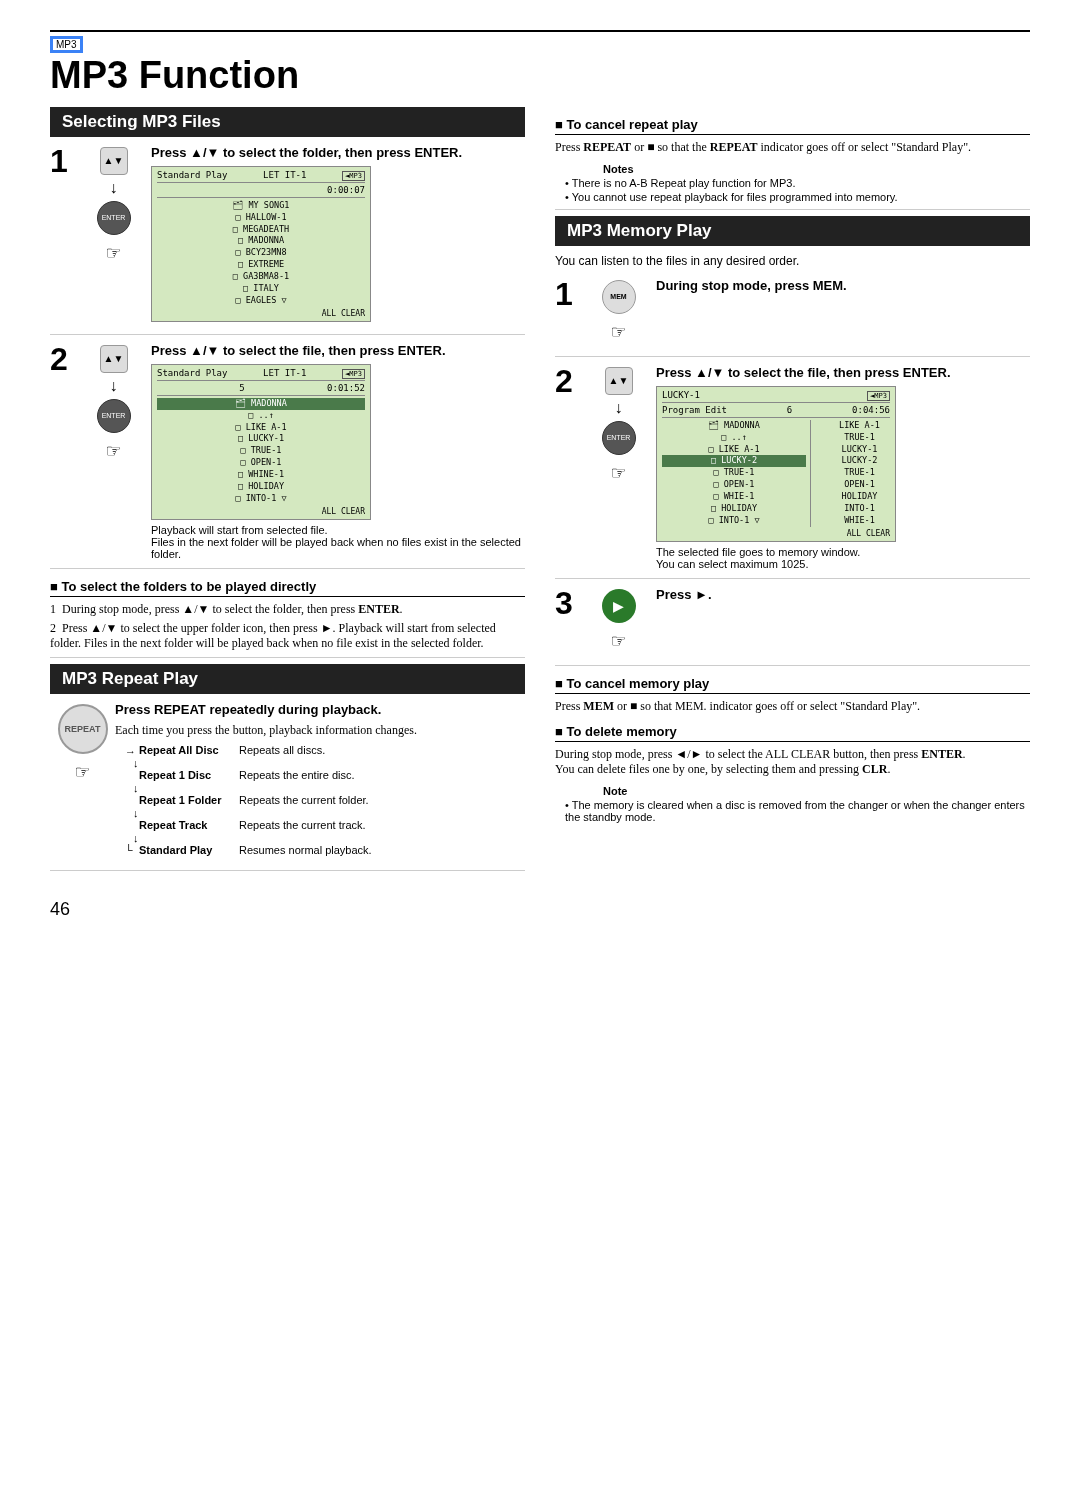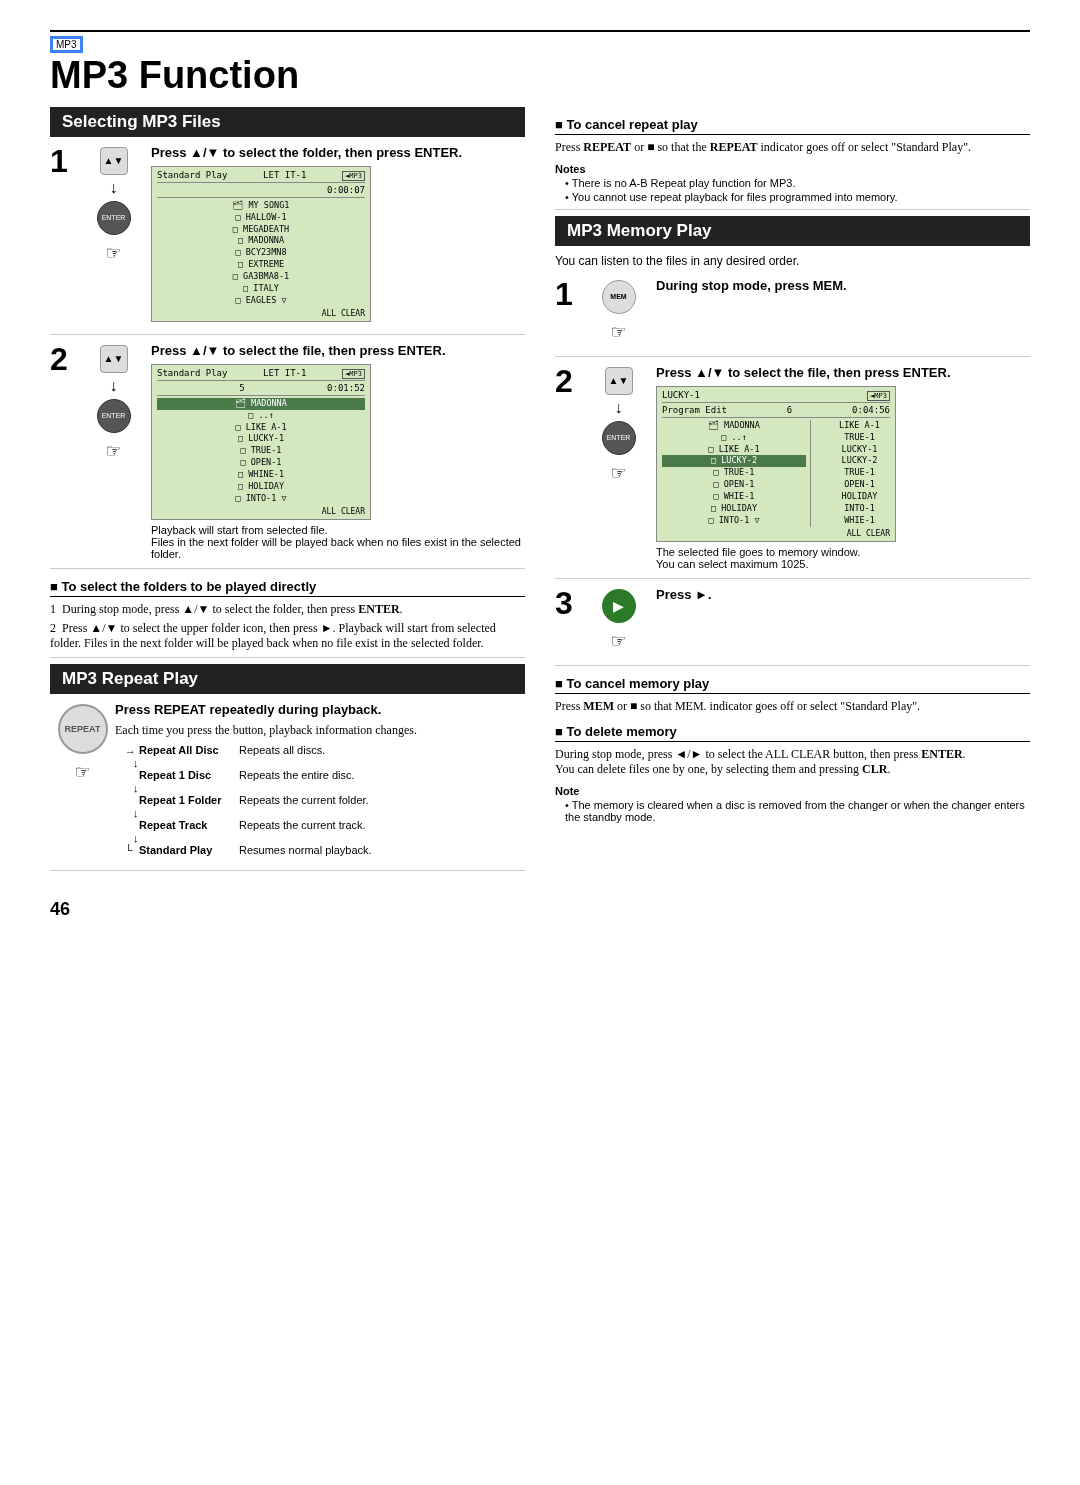--- a/index.html
+++ b/index.html
@@ -231,20 +231,21 @@
     }
 
     
     .notes-block {
       margin-top: 8px;
     }
     .notes-title {
       font-size: 11px;
       font-weight: bold;
       margin-bottom: 2px;
+      margin-left: 48px;
     }
     .notes-list {
       list-style: none;
       padding-left: 10px;
     }
     .notes-list li {
       font-size: 11px;
       margin-bottom: 2px;
     }
     .notes-list li::before {
@@ -291,21 +292,21 @@
 
     
     .step-notes {
       font-size: 11px;
       margin-top: 4px;
     }
 
     
     .page-number {
       font-size: 18px;
-      font-weight: bold;
+      font-weight: normal;
       margin-top: 20px;
     }
 
     .divider-line {
       border: none;
       border-top: 1px solid #ccc;
       margin: 6px 0;
     }
 
     .bold { font-weight: bold; }

